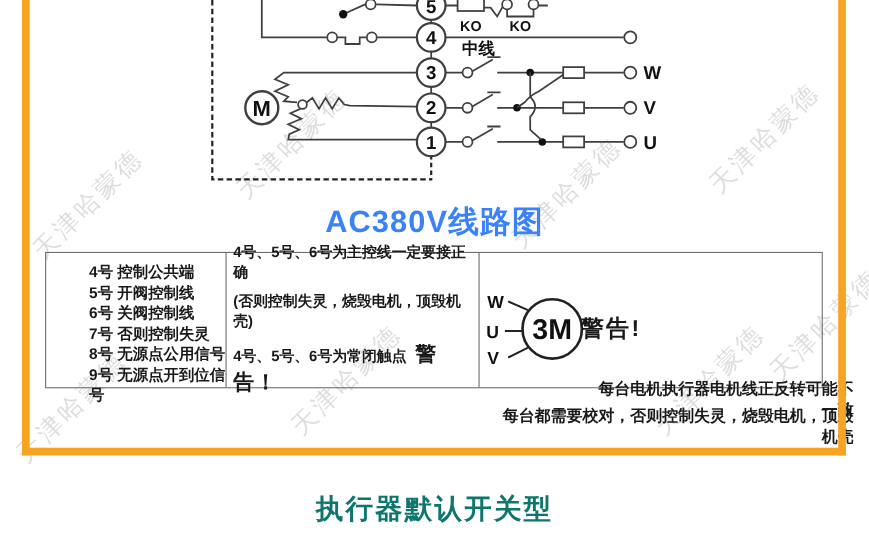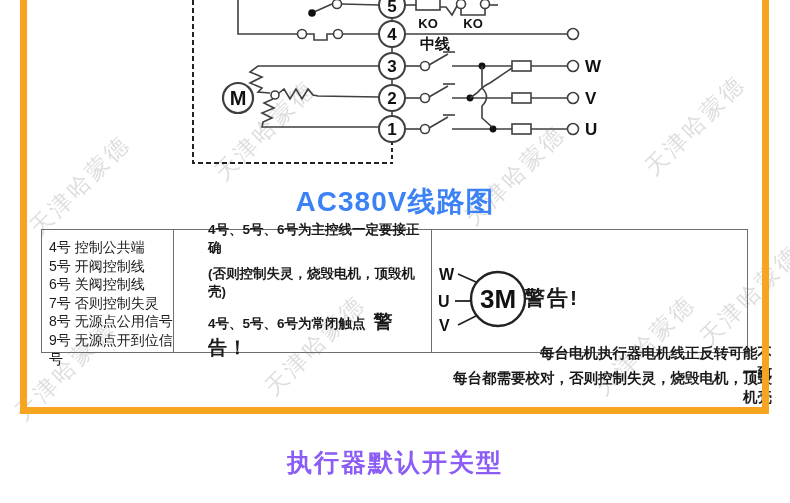--- a/index.html
+++ b/index.html
@@ -29,36 +29,36 @@
     position:absolute;left:0;top:183px;width:790px;text-align:center;
     font-size:28px;font-weight:bold;color:#3b82f6;z-index:2;letter-spacing:1px;
   }
   
   .spec-table{
     position:absolute;left:41px;top:229px;width:705px;height:122px;
     border:1px solid #6e6e6e;display:flex;z-index:2;background:transparent;
   }
   .col{position:relative;height:100%;box-sizing:border-box;}
   .col1{width:132px;border-right:1px solid #6e6e6e;
-    padding:8px 0 0 7px;font-size:14px;font-weight:normal;line-height:18.6px;}
+    padding:8px 0 0 7px;font-size:14px;font-weight:bold;line-height:18.6px;margin-left:32px;}
   .col2{width:230px;border-right:1px solid #6e6e6e;
     display:flex;flex-direction:column;justify-content:center;
-    padding-left:6px;font-size:13.5px;font-weight:bold;gap:8px;margin-left:28px;}
+    padding-left:6px;font-size:13.5px;font-weight:bold;gap:8px;}
   .col3{flex:1;font-size:14.5px;font-weight:bold;}
   .col2 .warn-inline{font-size:19px;font-weight:bold;margin-left:8px;letter-spacing:1px;}
   .c3-abs{position:absolute;margin-top:36px;}
   .c3-warning{left:92px;top:18px;font-size:21px;font-weight:bold;letter-spacing:2px;}
   .c3-l1{left:160px;top:26px;width:180px;text-align:center;}
   .c3-l2{left:138px;top:52px;width:202px;text-align:right;}
   .c3-l3{left:96px;top:78px;width:244px;text-align:right;}
   .c3-l4{left:8px;top:103px;width:332px;text-align:right;}
   
   .footer-caption{
     position:absolute;left:0;top:446px;width:790px;text-align:center;
-    font-size:25px;font-weight:bold;color:#8b5cf6;z-index:2;letter-spacing:2px;
+    font-size:25px;font-weight:bold;color:#0f766e;z-index:2;letter-spacing:2px;
   }
   svg text{font-family:"Liberation Sans","DejaVu Sans",sans-serif;}
 </style>
 </head>
 <body>
 
 <div id="stage">
 
   <div class="wm" style="left:15px;top:170px;">天津哈蒙德</div>
   <div class="wm" style="left:200px;top:115px;">天津哈蒙德</div>

